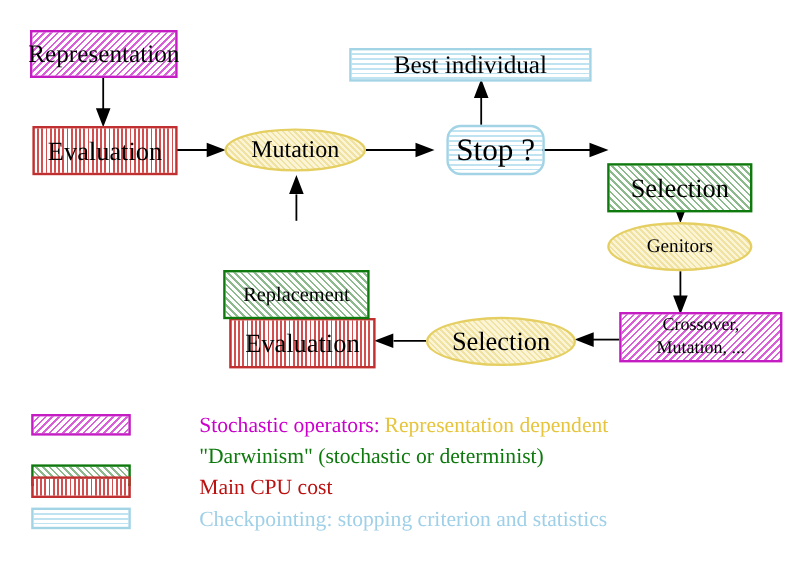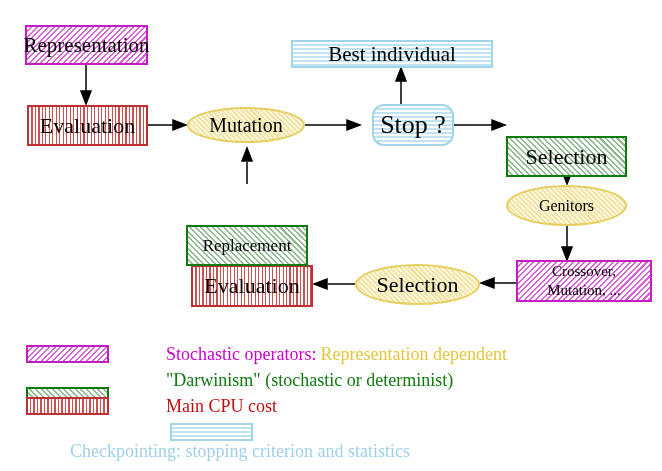--- a/index.html
+++ b/index.html
@@ -49,21 +49,21 @@
   .n-replacement { left:186px; top:194px; width:122px; height:41px; font-size:17px; }
   .n-generation  {
     left:325px; top:163px; width:165px; height:89px; font-size:23px;
     border:5px dashed #ee7979; border-radius:50%; color:#ee8585; background:transparent;
   }
   .arrow-layer { position:absolute; left:0; top:0; width:662px; height:471px; pointer-events:none; }
   
   .legend-row { position:absolute; left:26px; display:flex; align-items:center; height:18px; }
   .legend-swatch { box-sizing:border-box; width:83px; height:18px; margin-right:13px; flex:0 0 auto; }
   .legend-text { font-size:18px; white-space:nowrap;margin-left:44px; }
-  .lr-1 { top:345px; } .lr-2 { top:371px; } .lr-3 { top:397px; } .lr-4 { top:423px;flex-direction:column; }
+  .lr-1 { top:345px; } .lr-2 { top:371px; } .lr-3 { top:397px; } .lr-4 { top:423px; }
   .lg-magenta { color:#cc00cc; }
   .lg-yellow  { color:#e6c53c; margin-left:4px; }
   .lg-green   { color:#0e7a0e; }
   .lg-red     { color:#bb1111; }
   .lg-cyan    { color:#9fd0e8; }
 </style>
 </head>
 <body>
 
 <div class="canvas">

